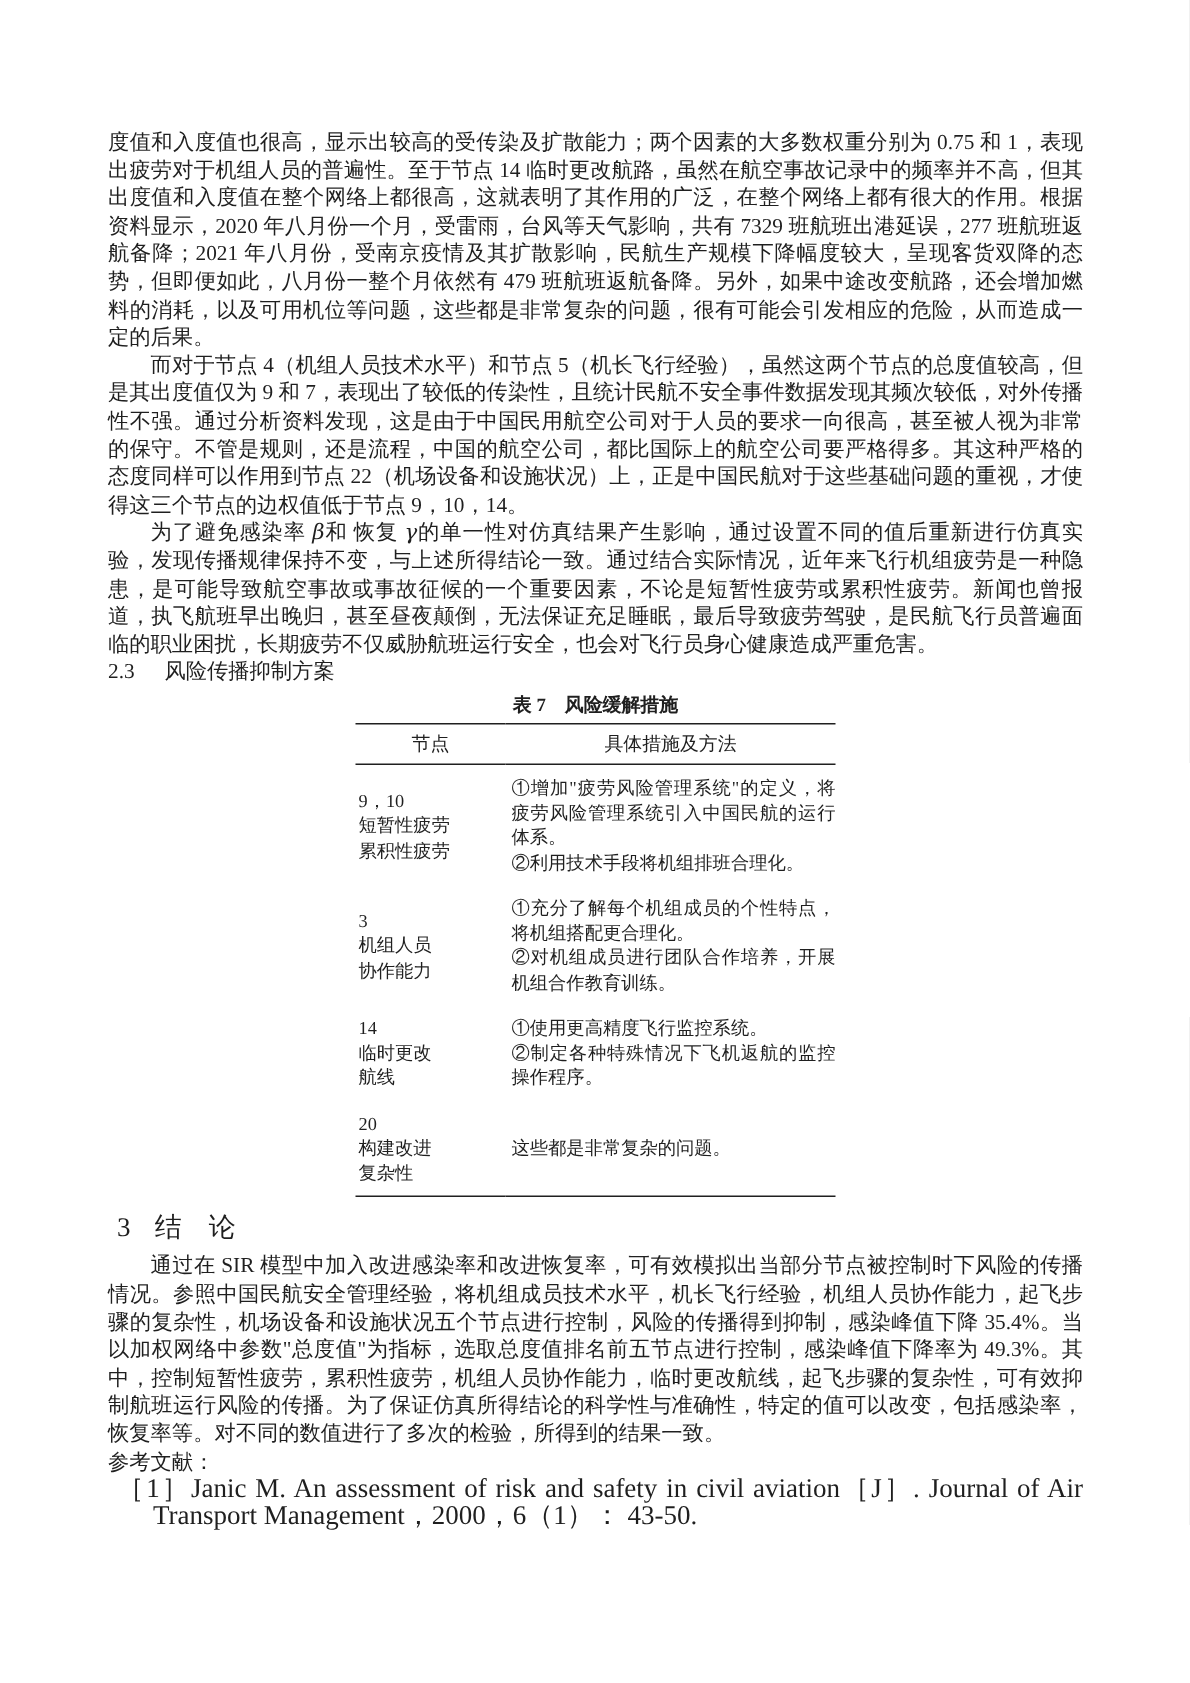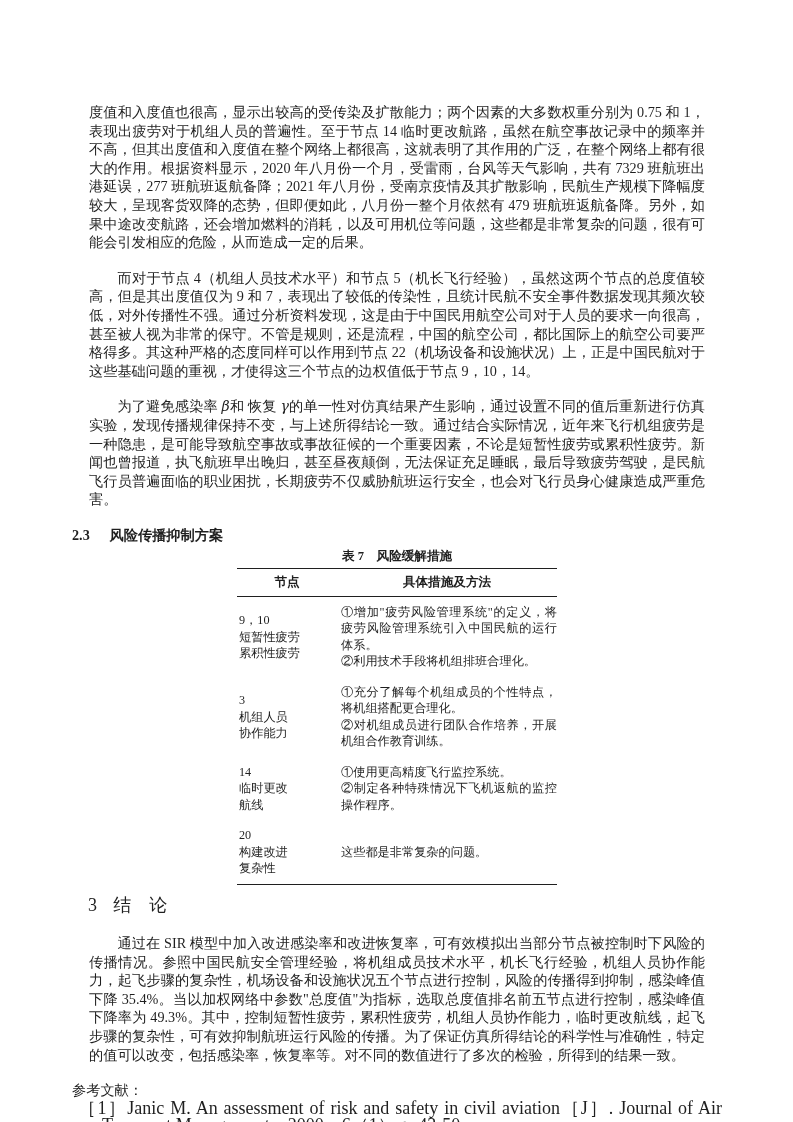--- a/index.html
+++ b/index.html
@@ -13,70 +13,69 @@
     font-family: "Liberation Serif", "DejaVu Serif", serif;
     overflow: hidden;
   }
   .content {
     position: absolute;
     left: 72px;
     top: 86px;
     width: 650px;
   }
   p.body {
-    margin: 17px;
+    margin: 0;
     font-size: 14.2px;
     line-height: 18.6px;
     text-align: justify;
   }
   p.indent { text-indent: 2em; }
   .greek { font-style: italic; font-family: "DejaVu Serif", serif; }
   .subhead {
     margin: 0;
     font-size: 14.2px;
     line-height: 18.6px;
-    font-weight: bold;
   }
   .subhead .num { margin-right: 1.4em; }
   .tbl-wrap { width: 320px; margin: 4px auto 8px auto; }
   .tbl-caption {
     text-align: center;
     font-size: 12.6px;
     line-height: 17px;
     font-weight: 700;
     margin: 2px 0 3px 0;
   }
   .tbl-caption .cap-num { margin-right: 1em; }
   table.measures {
     border-collapse: collapse;
     width: 100%;
     font-size: 12.2px;
     line-height: 16.5px;
     border-top: 1.6px solid #1f1f1f;
     border-bottom: 1.6px solid #1f1f1f;
   }
   table.measures th {
-    font-weight: bold;
+    font-weight: normal;
     border-bottom: 1px solid #1f1f1f;
     padding: 5px 0;
     font-size: 12.6px;
   }
   td.node-cell {
     width: 96px;
     text-align: left;
     vertical-align: middle;
     padding: 7px 2px;
   }
   td.measure-cell {
     vertical-align: middle;
     padding: 7px 0 7px 4px;
     text-align: justify;
   }
   .h3 {
-    margin: 7px 0 5px 16px;
+    margin: 7px 0 5px 6px;
     font-size: 18px;
     line-height: 24px;
     font-weight: 400;
   }
   .h3 .num { margin-right: 0.9em; }
   .ref-label {
     margin: 0;
     font-size: 14.2px;
     line-height: 18.6px;
   }

